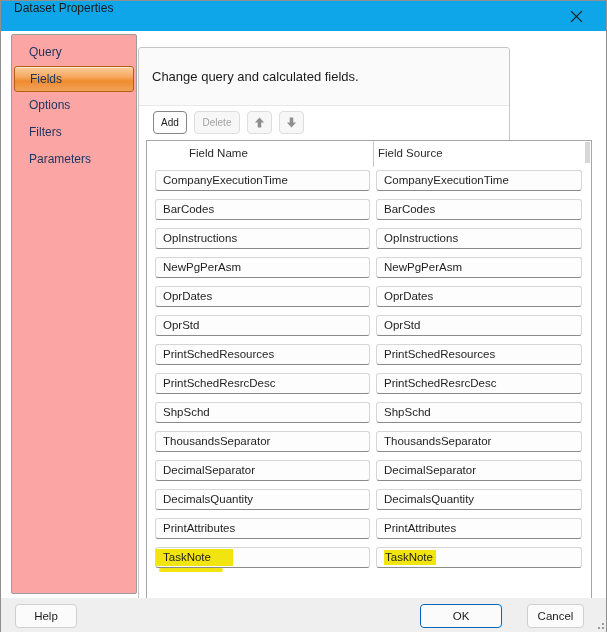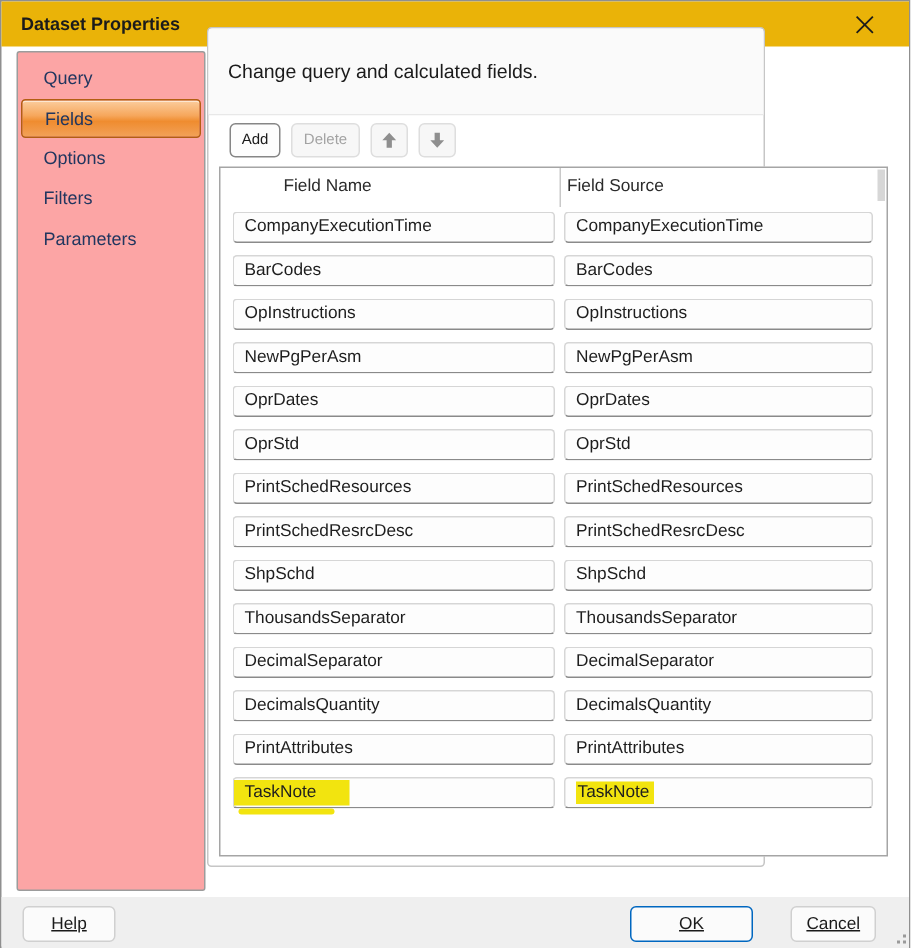--- a/index.html
+++ b/index.html
@@ -7,21 +7,21 @@
   body {
     font-family:"Liberation Sans","DejaVu Sans",sans-serif;
     font-size:11.5px; color:#1b1b1b; background:#fff;
     position:relative; overflow:hidden;
   }
   .dialog { position:absolute; inset:0; border:1px solid #8f8f8f; background:#fff; }
 
   
   .titlebar {
     position:absolute; left:0; top:0; right:0; height:30px;
-    background:#eab308; display:flex; align-items:center;font-weight:bold;
+    background:#0ea5e9; display:flex; 
   }
   .titlebar .title { margin-left:13px; font-size:12px; color:#1b1b1b; }
   .close-btn {
     position:absolute; right:10px; top:0; width:40px; height:30px;
     display:flex; align-items:center; justify-content:center; cursor:pointer;
   }
   .close-btn svg { width:13px; height:13px; stroke:#1b1b1b; stroke-width:1.1; }
 
   
   .sidebar {
@@ -35,21 +35,21 @@
   }
   .side-item.selected {
     margin:0 2px; padding-left:15px; border-radius:3px;
     border:1px solid #b35e12; height:26px; line-height:24px;
     background:linear-gradient(180deg,#fbcd9e 0%,#f6a75c 42%,#ef8c2f 58%,#f2a158 100%);
     box-shadow:inset 0 1px 0 rgba(255,255,255,.55);
   }
 
   
   .main-panel {
-    position:absolute; left:137px; top:17px; width:372px; height:560px;
+    position:absolute; left:137px; top:46px; width:372px; height:560px;
     background:#fff; border:1px solid #c6c6c6; border-radius:3px;
   }
   .heading-band {
     position:absolute; left:0; top:0; right:0; height:58px;
     background:#fafafa; border-bottom:1px solid #e8e8e8;
     border-radius:3px 3px 0 0;
     display:flex; align-items:center; padding-left:13px;
   }
   .heading-band .heading { font-size:13px; color:#1b1b1b; }
 
@@ -101,21 +101,20 @@
 
   
   .footer {
     position:absolute; left:0; right:0; top:597px; height:35px;
     background:#efefef; display:flex; align-items:center;
   }
   .f-btn {
     height:24px; border-radius:4px; background:#fbfbfb; border:1px solid #d0d0d0;
     font-size:11.5px; color:#1b1b1b; display:flex; align-items:center; justify-content:center;
     cursor:pointer;
-    text-decoration:underline;
   }
   .btn-help   { width:62px; margin-left:14px; }
   .btn-ok     { width:82px; margin-left:auto; border:1.5px solid var(--okblue); }
   .btn-cancel { width:57px; margin-left:25px; margin-right:22px; }
 
   .resize-grip { position:absolute; right:2px; bottom:2px; width:8px; height:8px; cursor:nwse-resize; }
   .resize-grip i { position:absolute; width:2px; height:2px; background:#9a9a9a; }
   .resize-grip i:nth-child(1){ right:0; bottom:0; }
   .resize-grip i:nth-child(2){ right:0; bottom:4px; }
   .resize-grip i:nth-child(3){ right:4px; bottom:0; }

